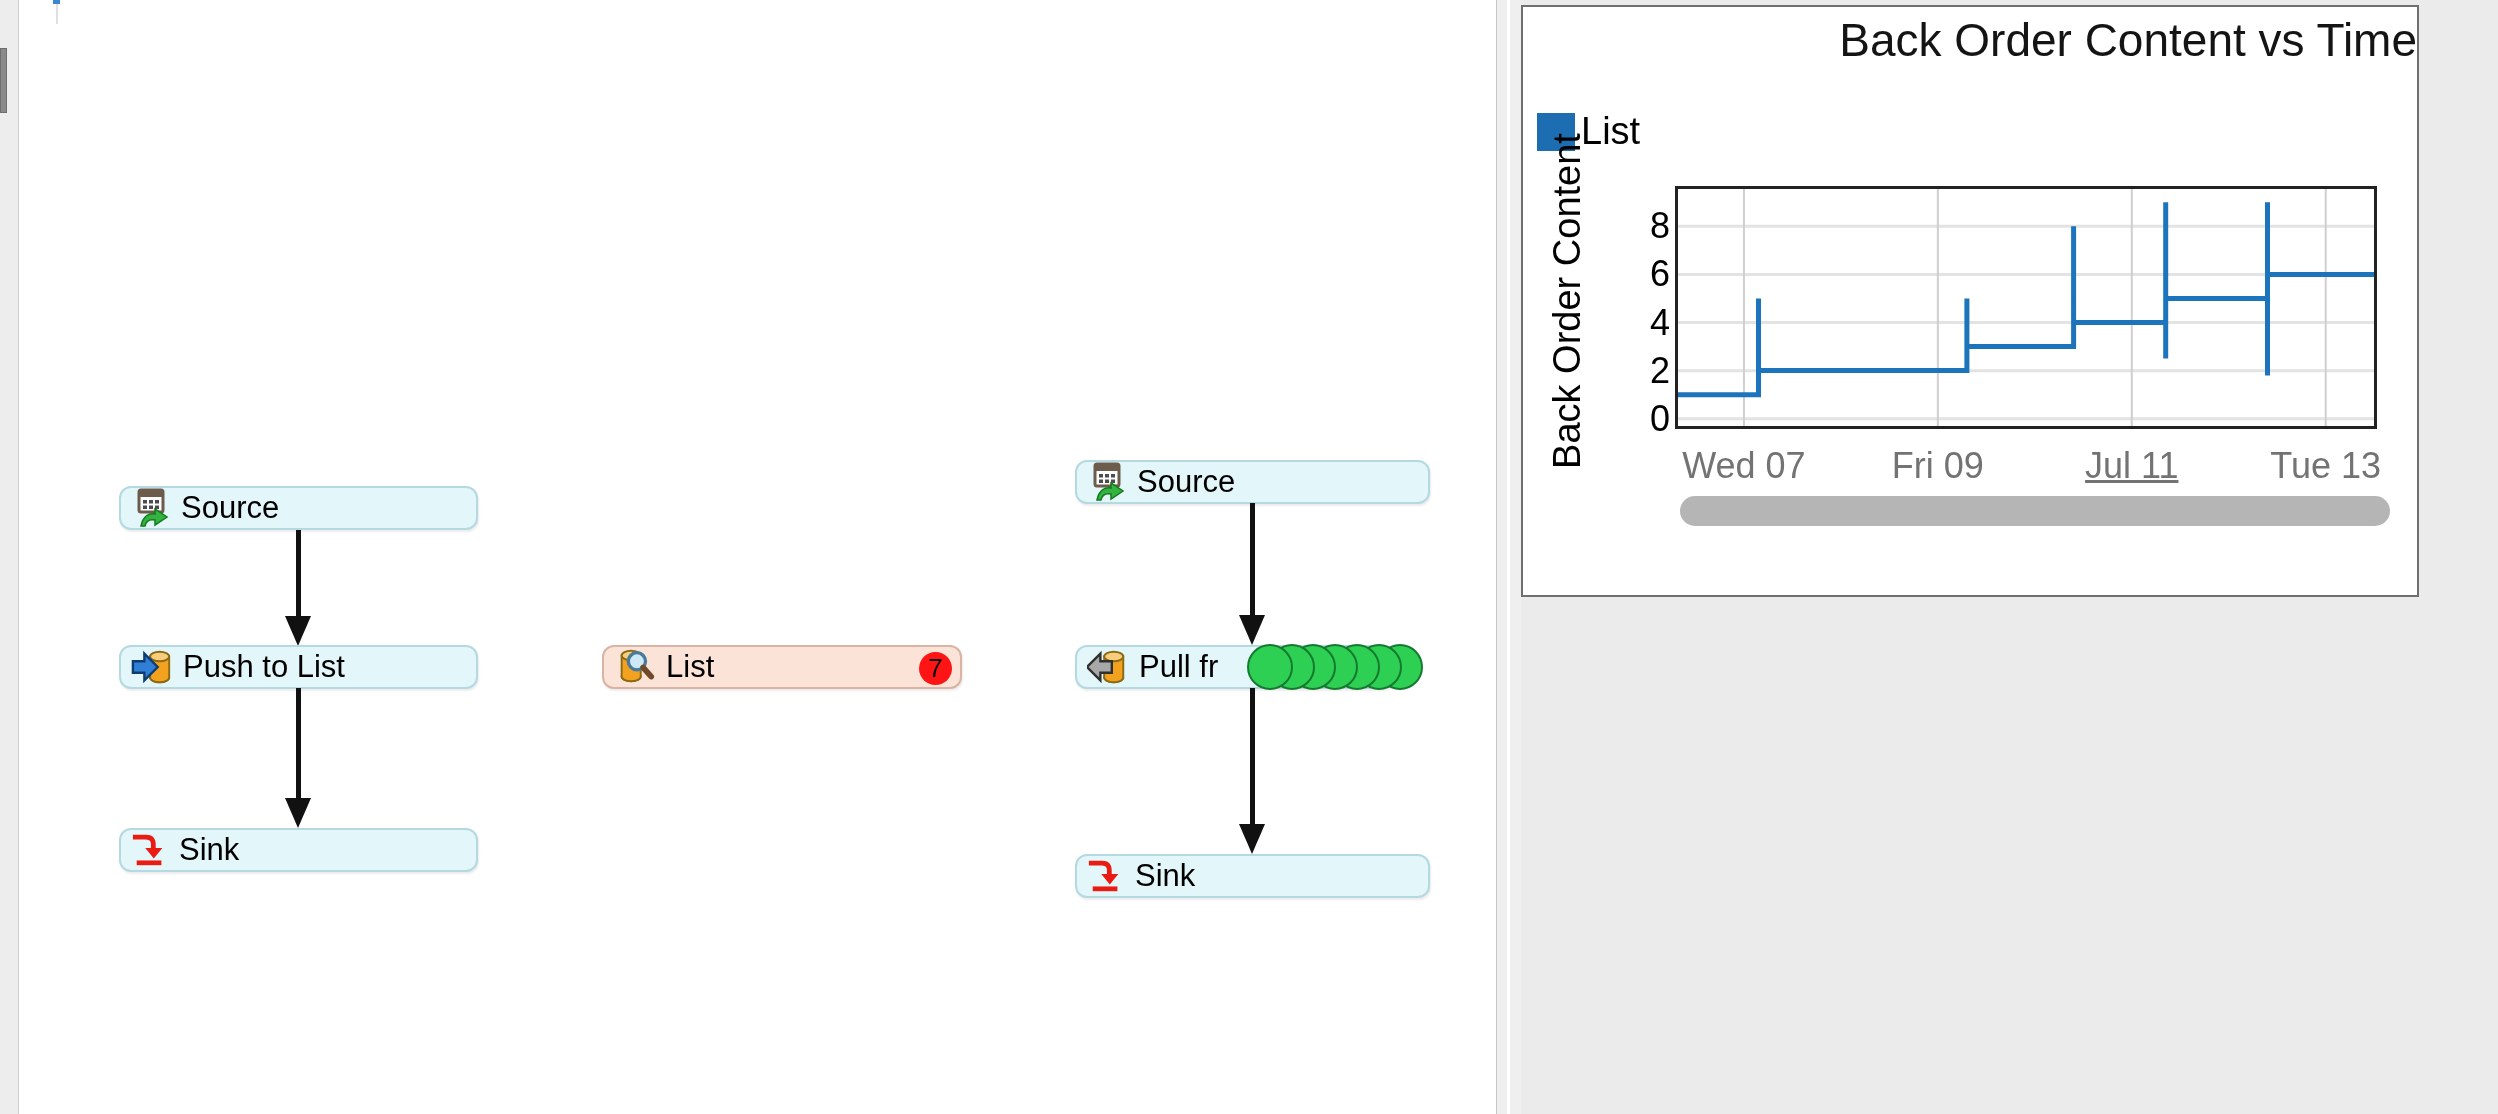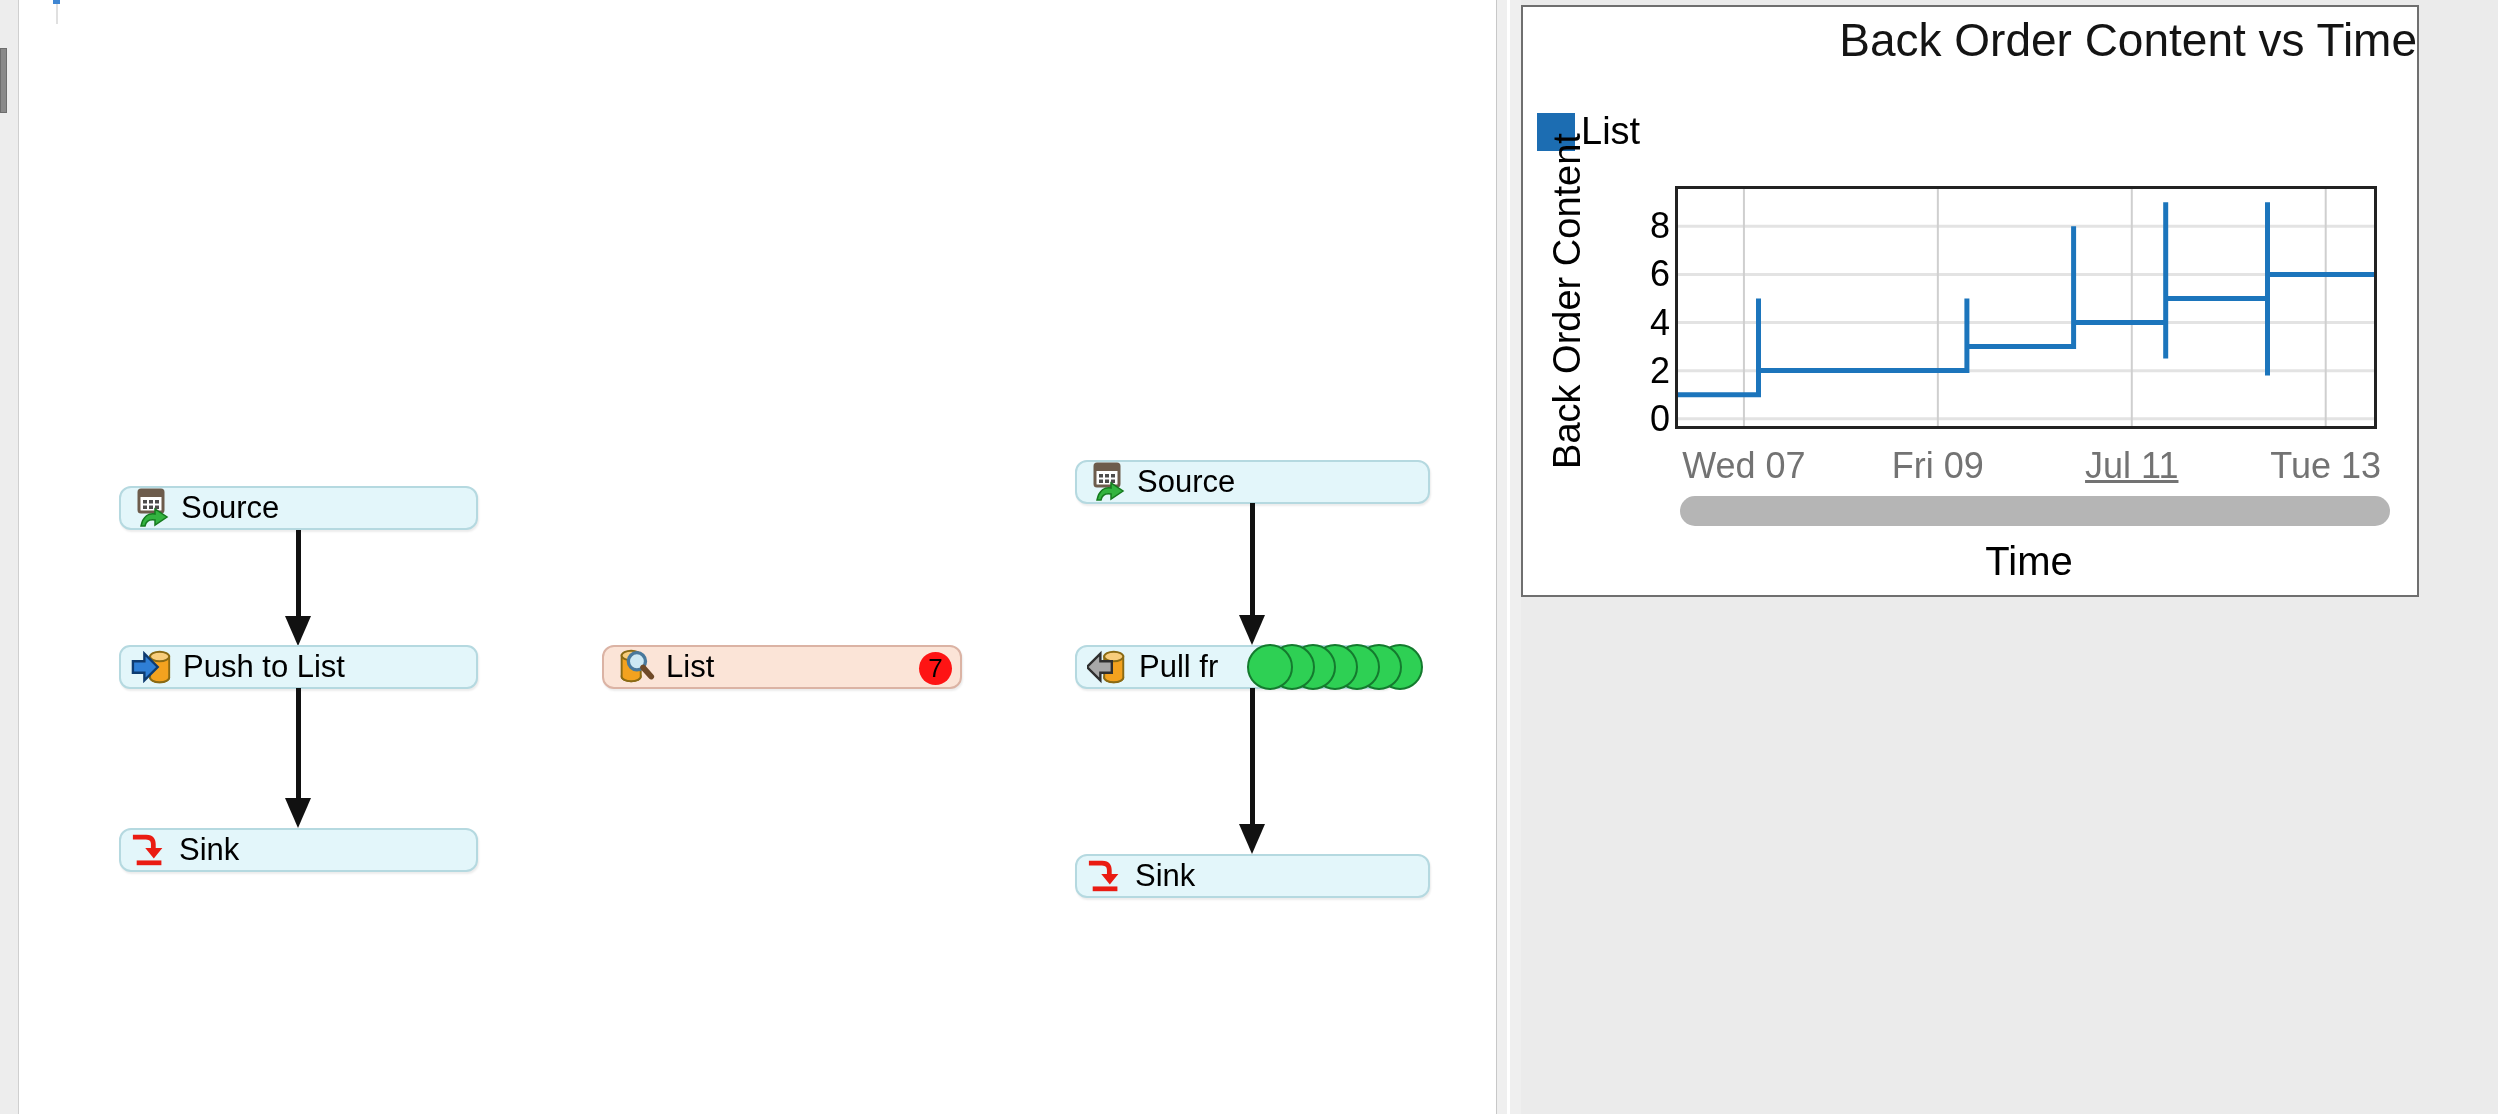--- a/index.html
+++ b/index.html
@@ -89,21 +89,21 @@
           <rect x="18" y="17.5" width="4" height="3.5" fill="#4c4c4c"></rect>
           <rect x="24" y="17.5" width="4" height="3.5" fill="#4c4c4c"></rect>
         <path d="M10 38 C12 28 18 25 24 26 L24 21 L36 29 L24 37 L24 32 C18 31 15 33 14 38 Z" fill="#33b440" stroke="#157a1e" stroke-width="1.5"></path>
       </svg>
       <span class="lbl">Source</span>
     </div>
 
     <div class="flow-shaft" style="left:277px;top:506px;height:86px;"></div>
     <div class="flow-head" style="left:266px;top:592px;"></div>
 
-    <div class="node" style="left:100px;top:621px;width:359px;border-radius:11px;">
+    <div class="node" style="left:100px;top:621px;width:359px;">
       <svg class="icon" width="42" height="40" viewBox="0 0 44 40">
         <ellipse cx="30" cy="31" rx="10" ry="5" fill="#f3a21f" stroke="#8a6a14" stroke-width="2"></ellipse>
         <path d="M20 9 L20 31 A10 5 0 0 0 40 31 L40 9 Z" fill="#f3a21f" stroke="#8a6a14" stroke-width="2"></path>
         <ellipse cx="30" cy="9" rx="10" ry="5" fill="#f8cd7c" stroke="#8a6a14" stroke-width="2"></ellipse>
         <polygon points="2,14 14,14 14,6 28,20 14,34 14,26 2,26" fill="#2f7fd6" stroke="#0e3b70" stroke-width="2.5"></polygon>
       </svg>
       <span class="lbl">Push to List</span>
     </div>
 
     <div class="flow-shaft" style="left:277px;top:664px;height:110px;"></div>
@@ -217,17 +217,16 @@
 
       <div id="xticks">
           <div class="xtick" style="left: 130.934px;">Wed 07</div>
           <div class="xtick" style="left: 324.856px;">Fri 09</div>
           <div class="xtick" style="left: 518.779px; text-decoration: underline;">Jul 11</div>
           <div class="xtick" style="left: 712.702px;">Tue 13</div>
         </div>
 
       <div class="chart-scrollbar" style="background: rgb(181, 181, 181);"></div>
 
-      <div class="x-axis-title">Time</div>
     </div>
   </div>
 
 </div>
 
 </body></html>

